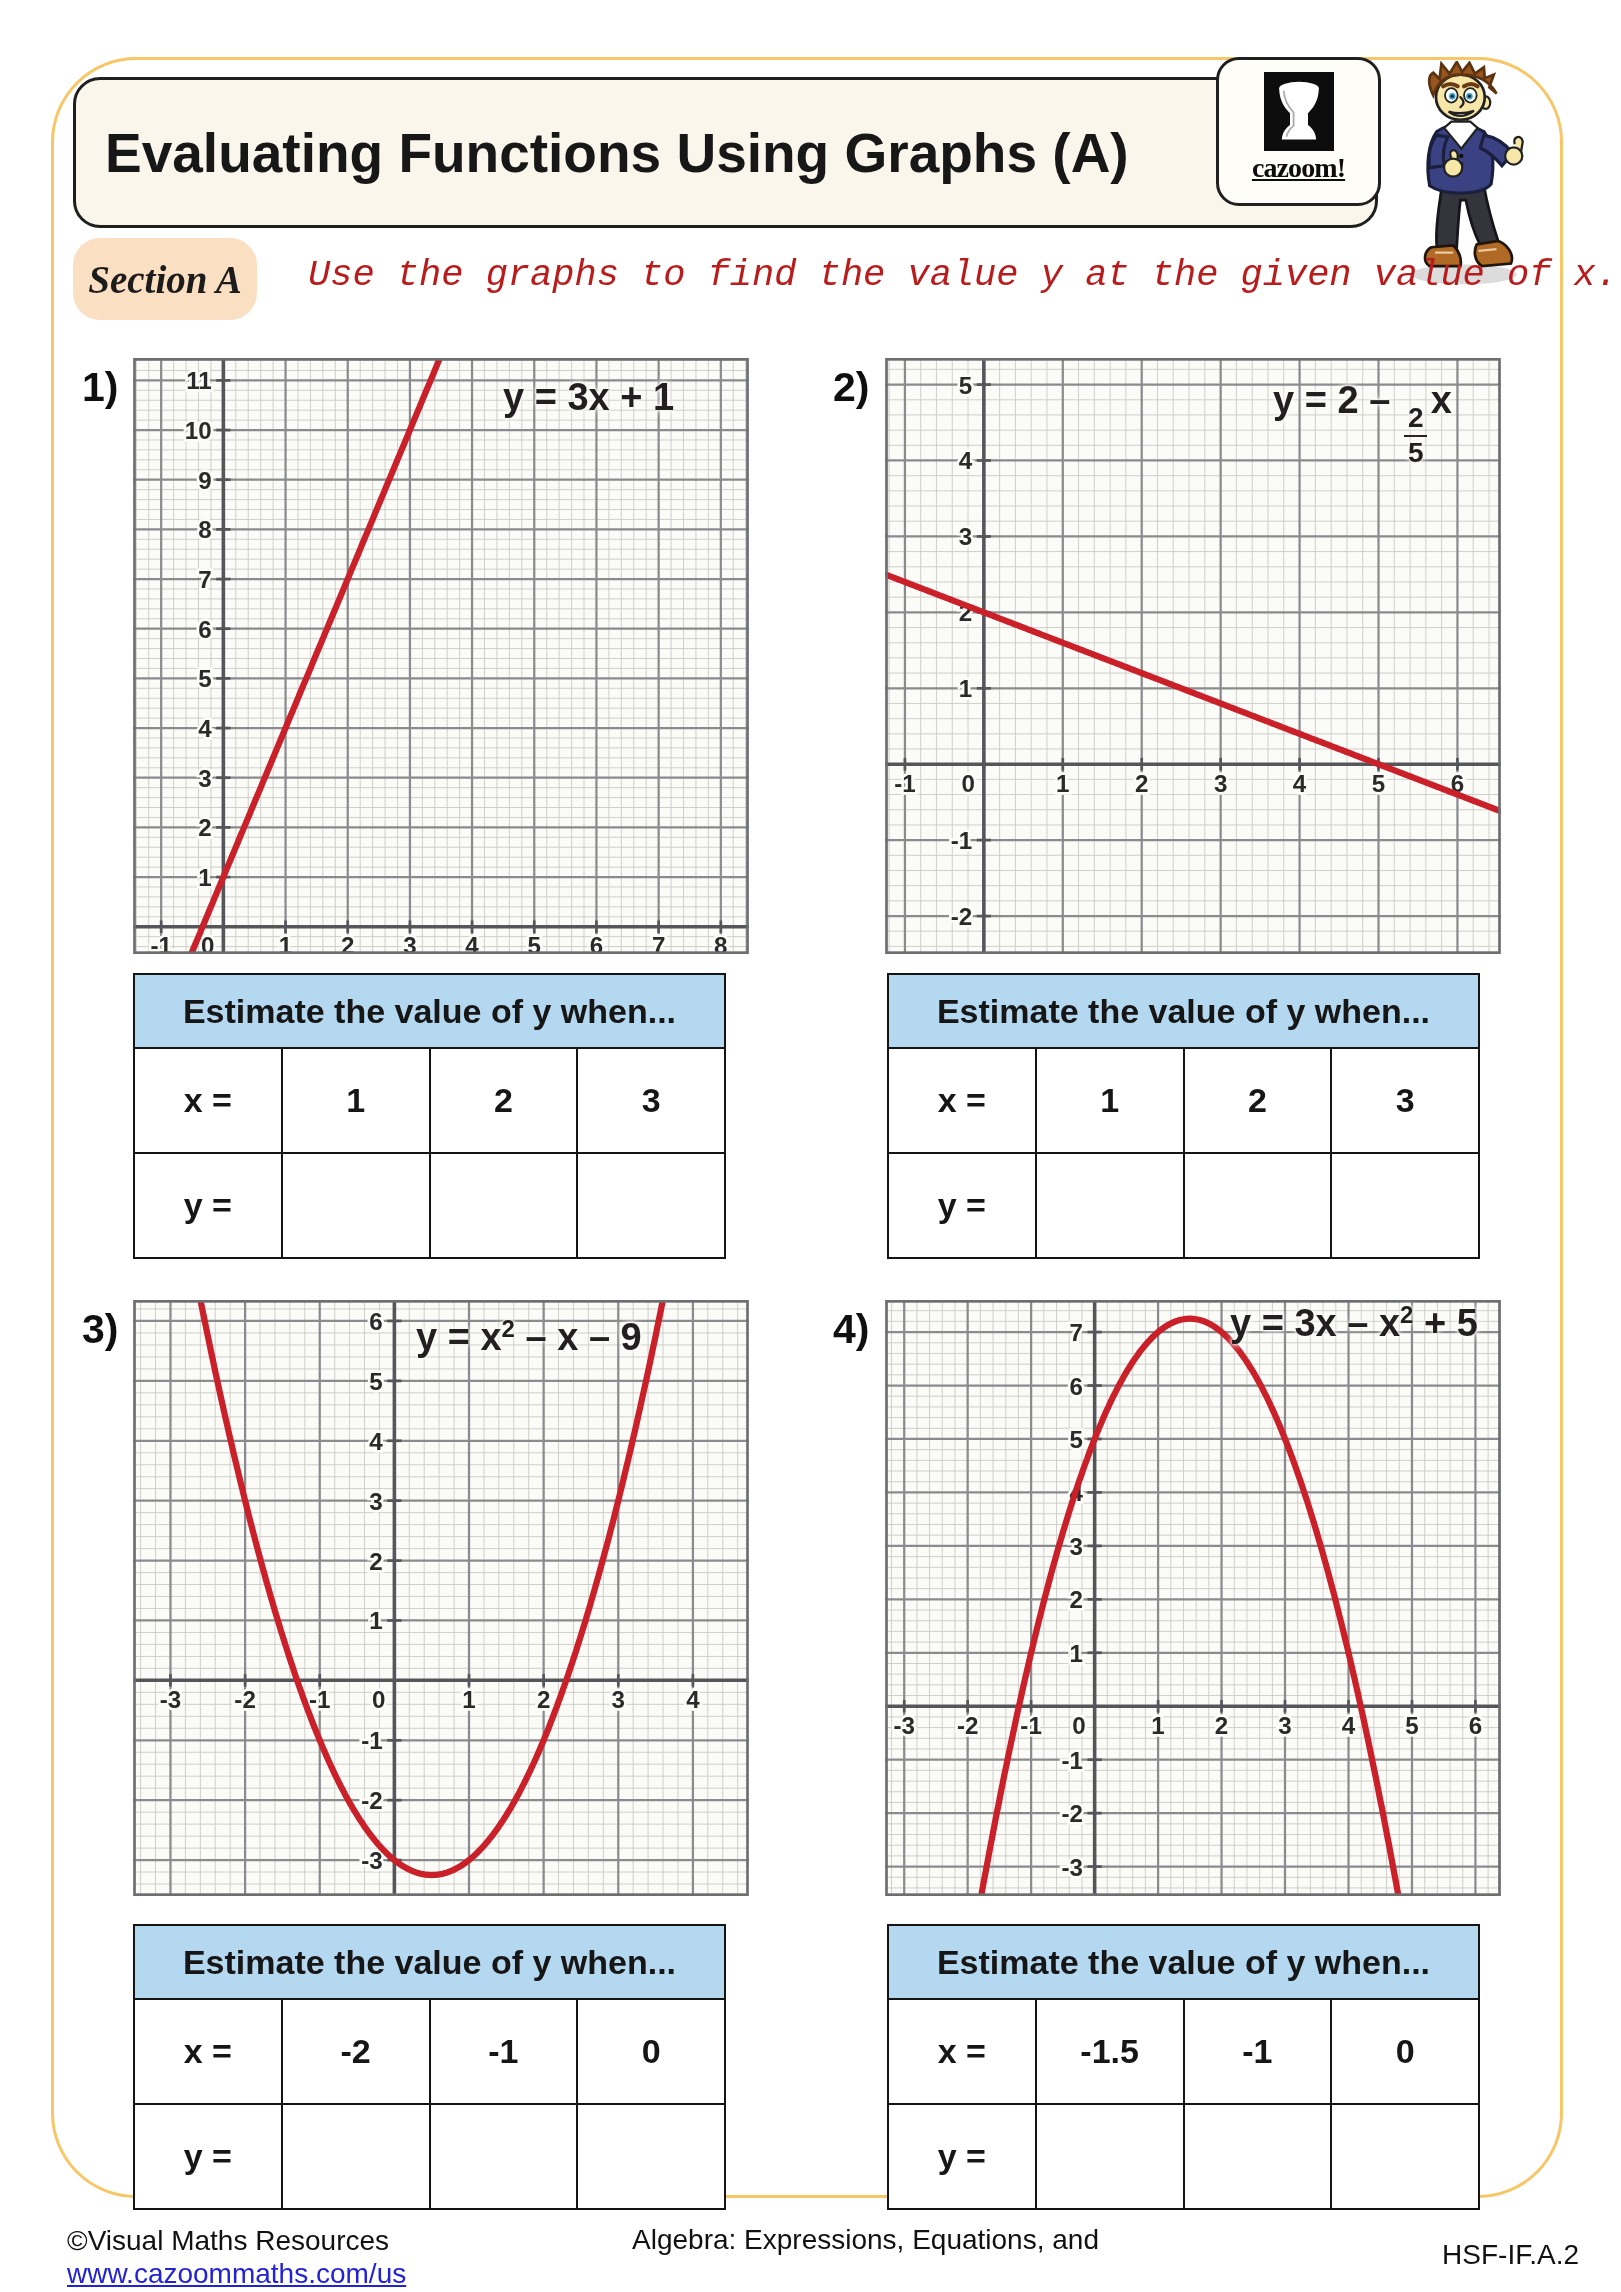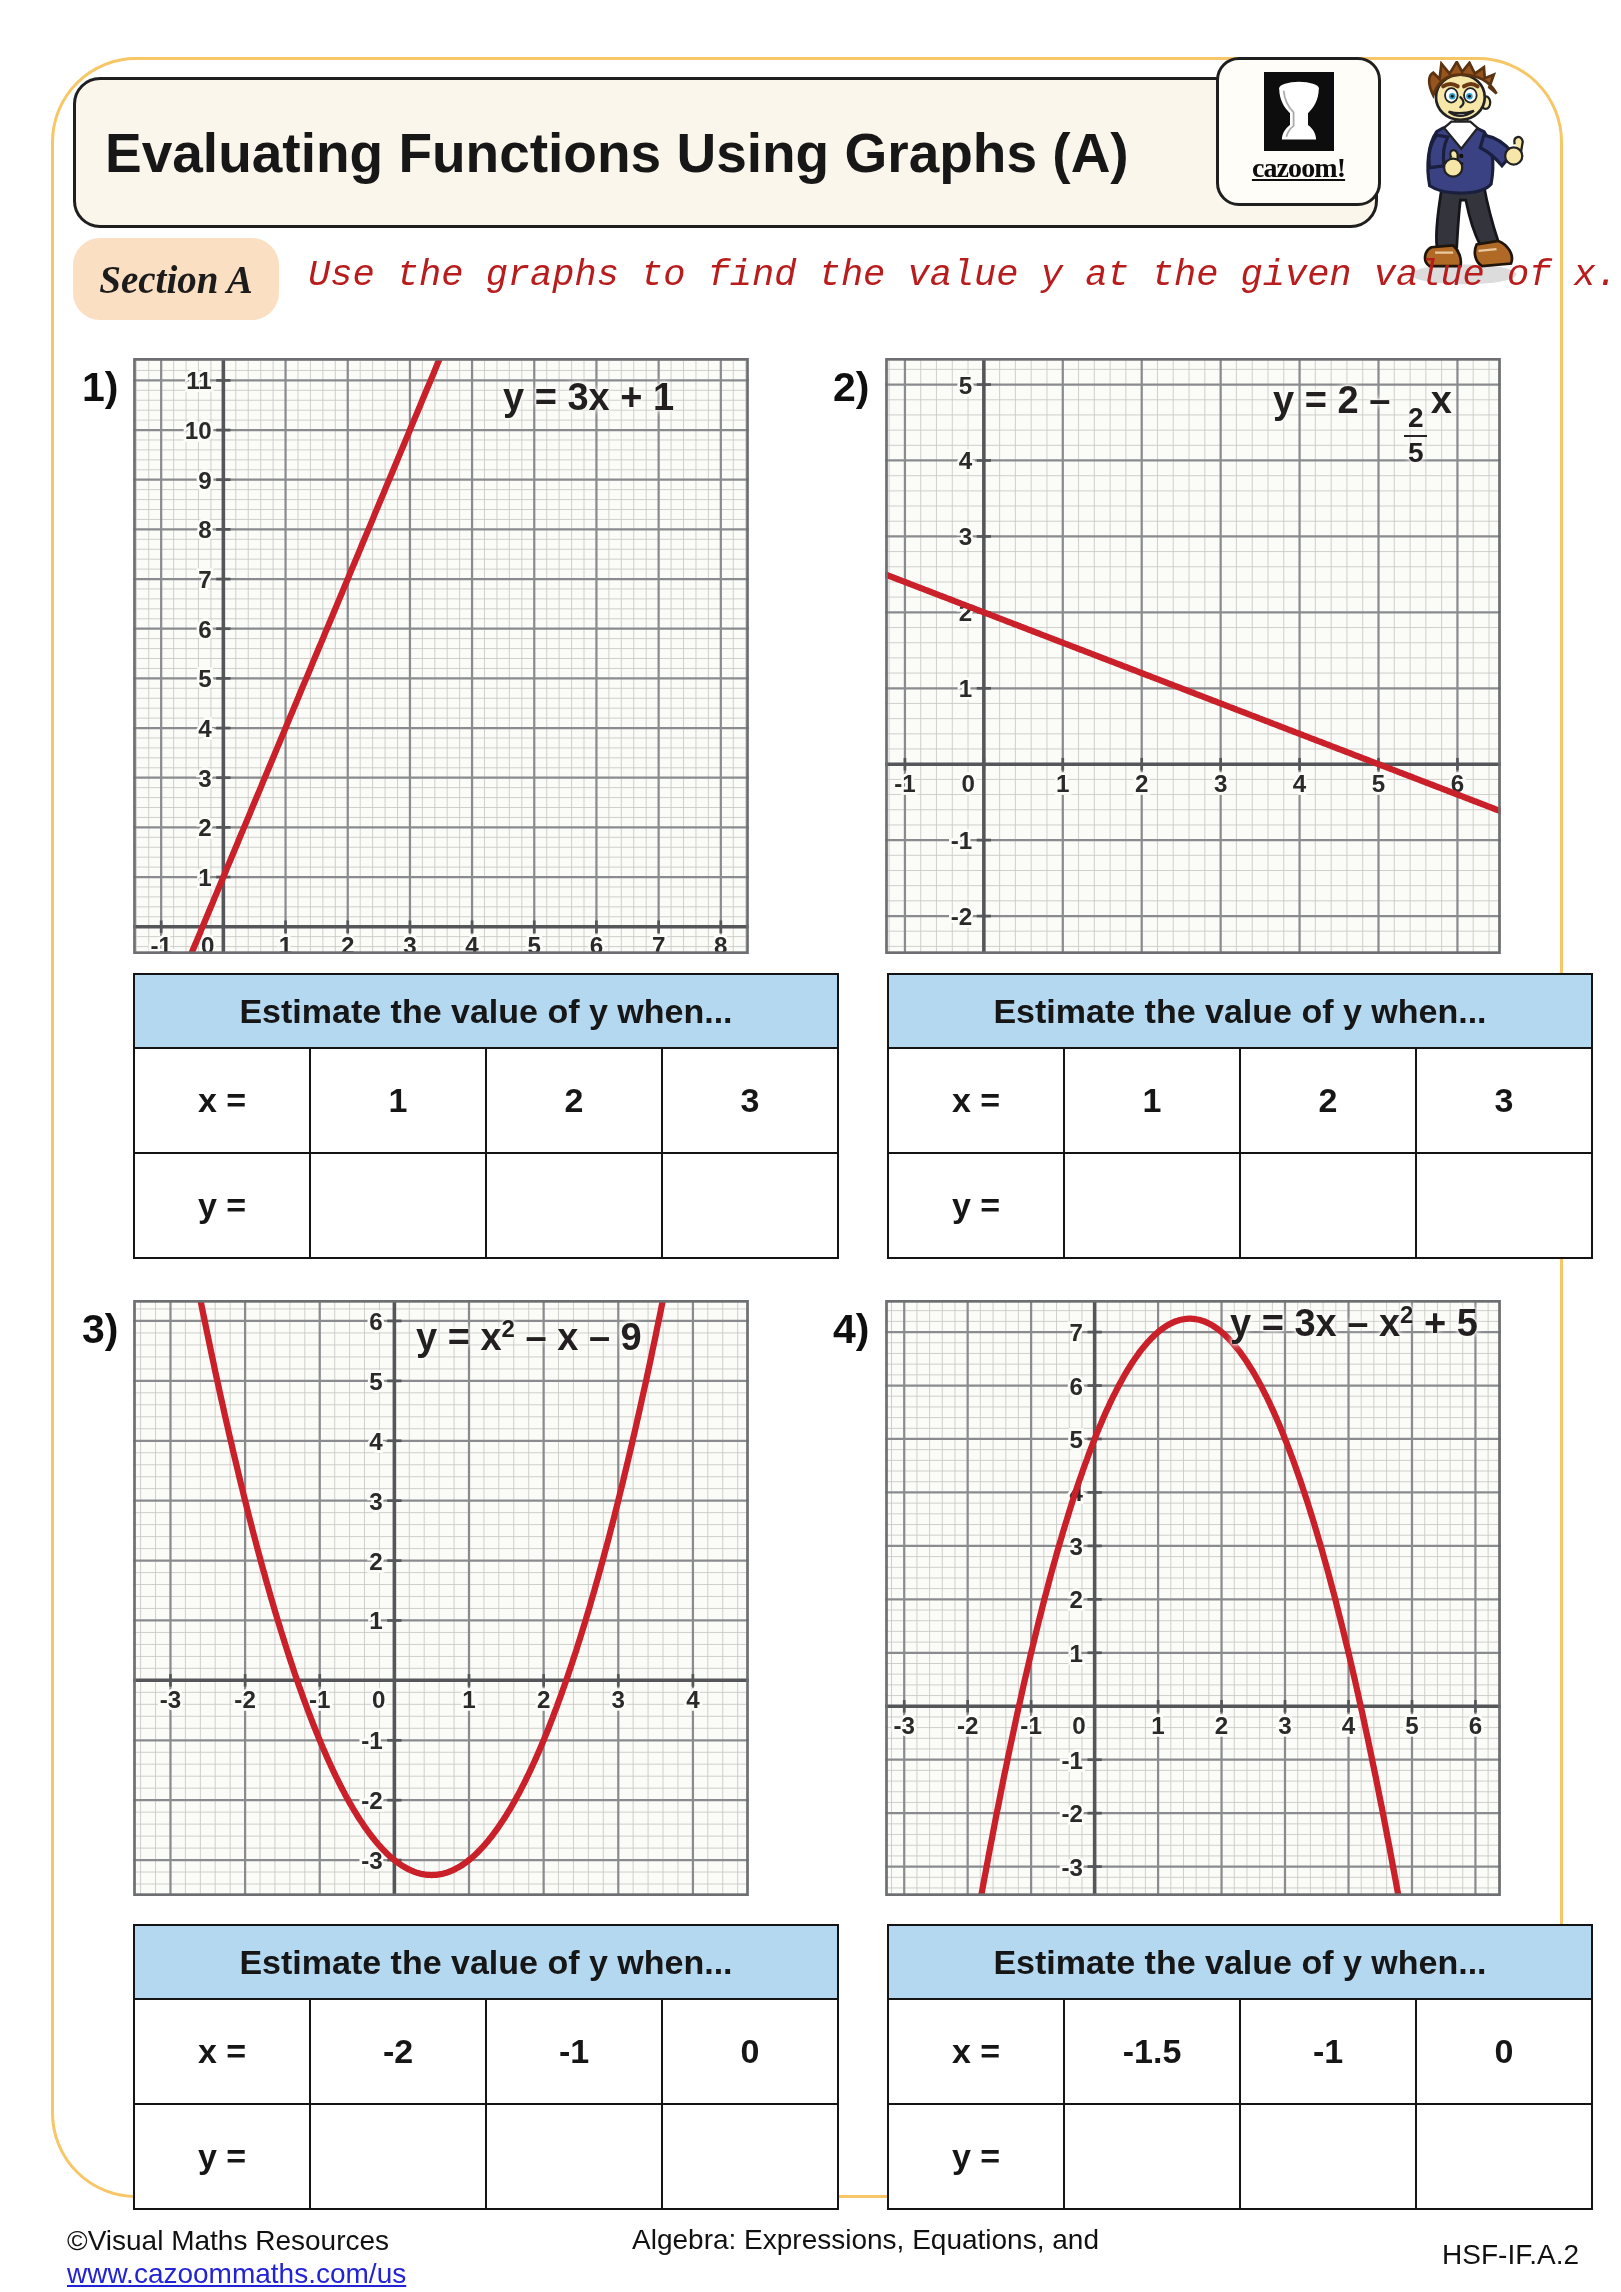--- a/index.html
+++ b/index.html
@@ -13,36 +13,36 @@
     background:#faf6ec;border:3.6px solid #1f1f1f;border-radius:27px;
     display:flex;align-items:center;}
   .title{font-size:55px;font-weight:bold;color:#171717;padding-left:29px;white-space:nowrap;}
   .logo-box{position:absolute;left:1216px;top:57px;width:159px;height:143px;
     background:#fffdf7;border:3.6px solid #1f1f1f;border-radius:23px;text-align:center;}
   .logo-square{width:70px;height:79px;background:#0d0d0d;margin:11.6px auto 0;
     display:flex;align-items:center;justify-content:center;}
   .logo-text{font-family:"Liberation Serif",serif;font-weight:bold;font-size:28px;
     letter-spacing:-0.9px;margin-top:1.8px;color:#0d0d0d;text-decoration:underline;}
   .mascot{position:absolute;left:1399px;top:61px;width:130px;height:226px;}
-  .section-badge{position:absolute;left:73px;top:238px;width:206px;height:82px;
+  .section-badge{position:absolute;left:73px;top:238px;width:184px;height:82px;
     background:#fbdfc3;border-radius:27px;display:flex;align-items:center;justify-content:center;
     font-family:"Liberation Serif",serif;font-style:italic;font-weight:bold;font-size:39px;color:#1c1c1c;}
   .instruction{position:absolute;left:308px;top:254px;font-family:Liberation Mono, monospace;
     font-style:italic;font-size:37px;color:#b91c1c;white-space:nowrap;}
   .qnum{position:absolute;font-size:41px;font-weight:bold;color:#0f0f0f;}
   .panel{position:absolute;width:616px;height:596px;}
   .panel svg{position:absolute;left:0;top:0;}
   .eq{position:absolute;font-size:38px;font-weight:bold;color:#231f20;white-space:nowrap;
     text-shadow:0 0 2.7px #fbfbf8,0 0 5.4px #fbfbf8,0 0 8px #fbfbf8;}
   .eq .sup{font-size:24px;vertical-align:12.5px;}
   .frac{display:inline-flex;flex-direction:column;align-items:center;vertical-align:-14.3px;
     line-height:1;font-size:28px;margin:0 3.6px;}
   .frac .num{border-bottom:2.7px solid #231f20;padding:0 3.6px 2.7px;}
   .frac .den{padding-top:2.7px;}
-  table.wtable{position:absolute;border-collapse:collapse;table-layout:fixed;width:706px;
+  table.wtable{position:absolute;border-collapse:collapse;table-layout:fixed;width:593px;
     background:#fff;border:1.8px solid #141414;}
   table.wtable td{border:2.7px solid #141414;text-align:center;vertical-align:middle;
     font-weight:bold;font-size:34px;color:#161616;}
   td.hdr{background:#b5d8f1;height:70px;}
   td.lbl{background:#f8f4b0;width:154px;}
   td.val{height:101px;background:#fff;}
   .foot{position:absolute;font-size:28px;color:#111;}
   .foot-link{color:#2323d6;text-decoration:underline;}
   .foot-center{text-align:center;width:573px;left:579px;line-height:1.2;}
 </style>

